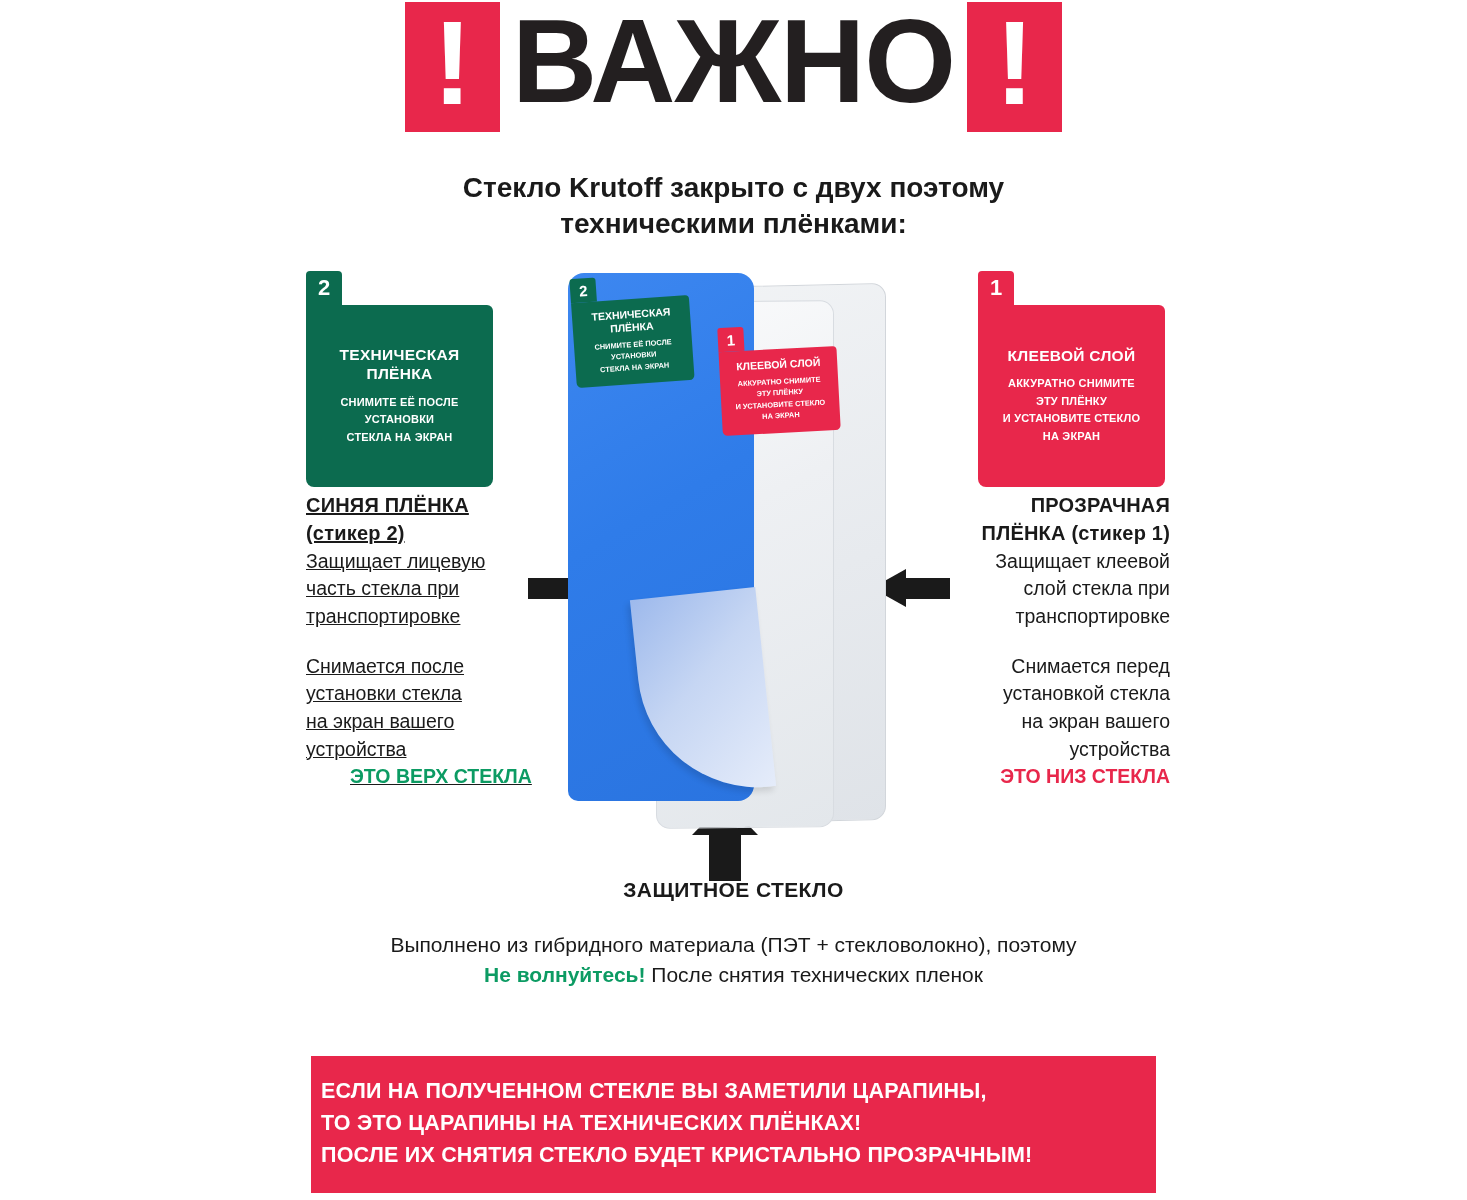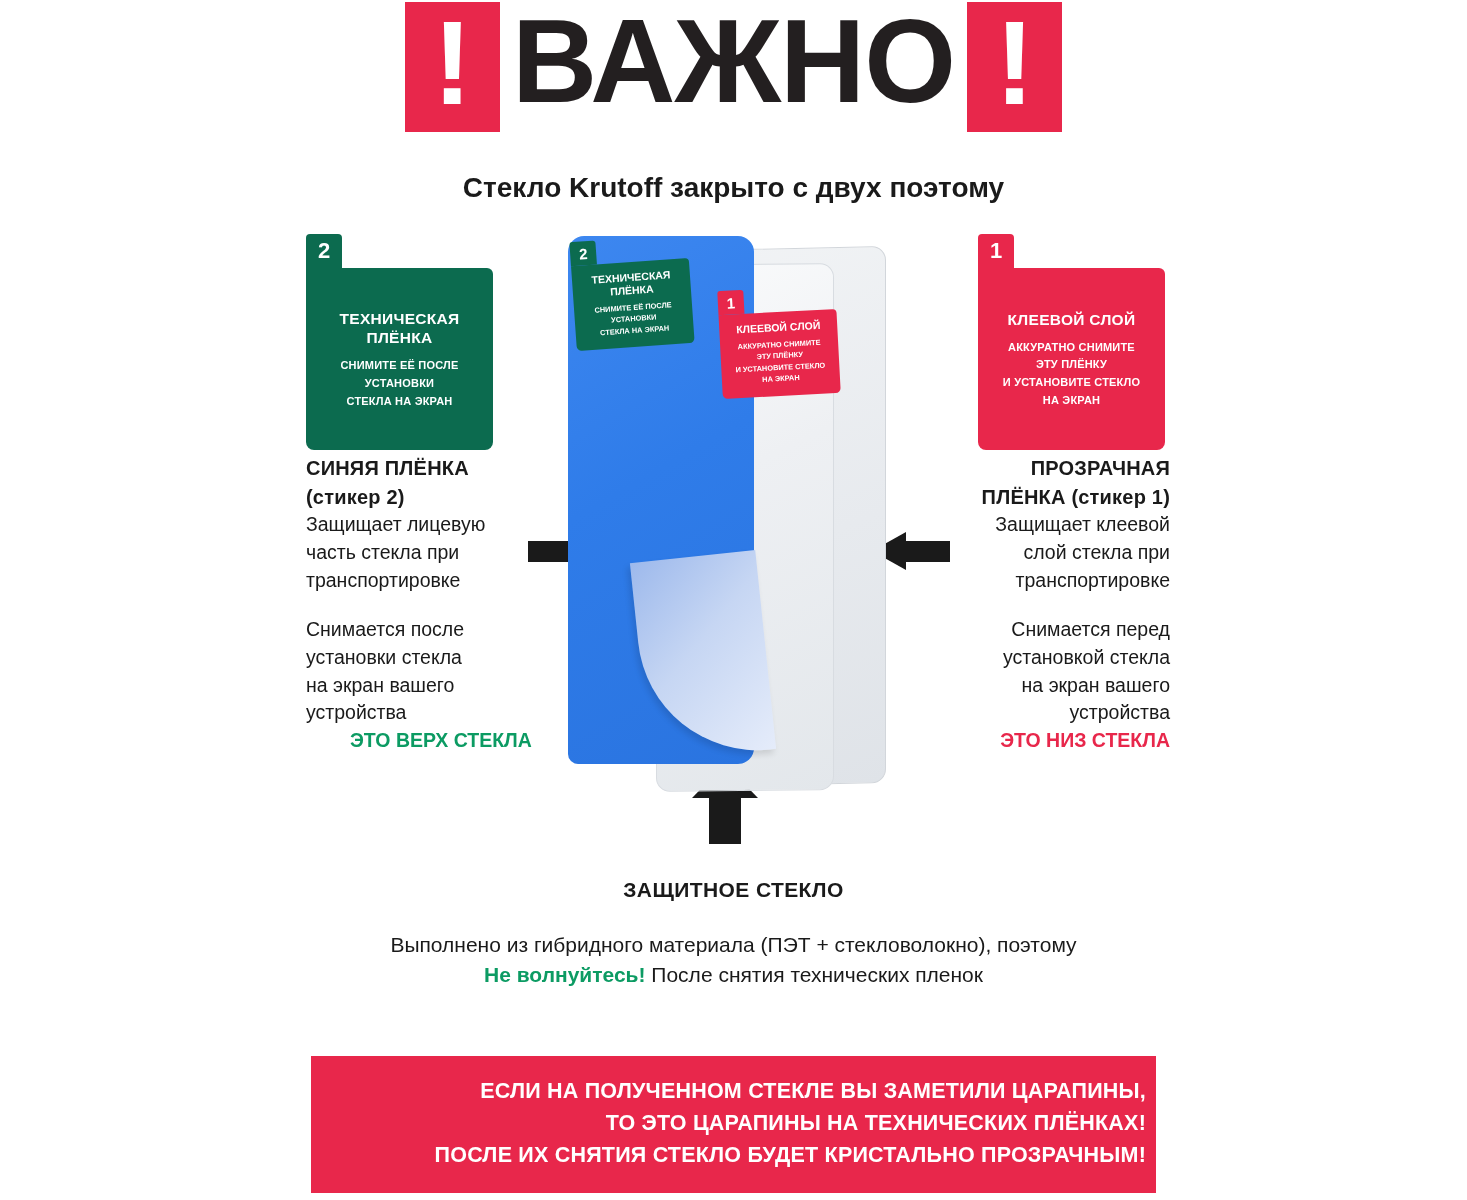--- a/index.html
+++ b/index.html
@@ -134,21 +134,21 @@
     line-height: 1.42;
   }
   .caption .head {
     font-weight: bold;
     font-size: 20px;
     letter-spacing: .2px;
   }
   .caption .gap { height: 22px; }
   .caption .accent-green { color: #0c9b63; font-weight: bold; margin-left: 44px; }
   .caption .accent-red { color: #e8274b; font-weight: bold; }
-  #caption-left  { left: 306px; top: 228px; text-align: left; }
+  #caption-left  { left: 306px; top: 228px; text-align: left; text-decoration: underline; }
   #caption-right { left: 940px; top: 228px; text-align: right; }
 
   
   .arrow { position: absolute; }
   .arrow-shape-h {
     position: relative;
     width: 78px; height: 38px;
   }
   .arrow-shape-h .stem {
     position: absolute; top: 9px; left: 0;
@@ -281,21 +281,21 @@
   }
   .glass-block .body-text .green-bold { color: #0c9b63; font-weight: bold; }
 
   
   .banner {
     position: absolute;
     left: 311px; top: 1056px;
     width: 845px;
     background: #e8274b;
     color: #ffffff;
-    text-align: right;
+    text-align: left;
     padding: 20px 10px 22px;
     box-sizing: border-box;
     font-size: 21.5px;
     font-weight: bold;
     line-height: 1.48;
     letter-spacing: .2px;
   }
 </style>
 </head>
 <body>
@@ -307,20 +307,21 @@
     </div>
     <div class="word">ВАЖНО</div>
     <div class="bang-box">
       <span class="glyph">!</span>
     </div>
   </div>
 </div>
 
 <div class="subtitle">
   <span>Стекло Krutoff закрыто с двух поэтому</span>
+  <span class="line2">техническими плёнками:</span>
 </div>
 
 <div class="diagram">
 
   <div class="sticker green" id="sticker-left">
     <div class="tab">2</div>
     <div class="body">
       <div class="t1">
         <div>ТЕХНИЧЕСКАЯ</div>
         <div>ПЛЁНКА</div>

